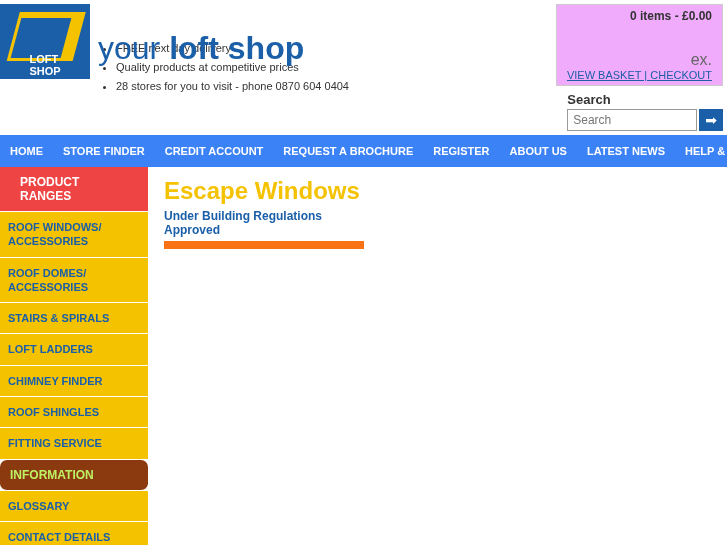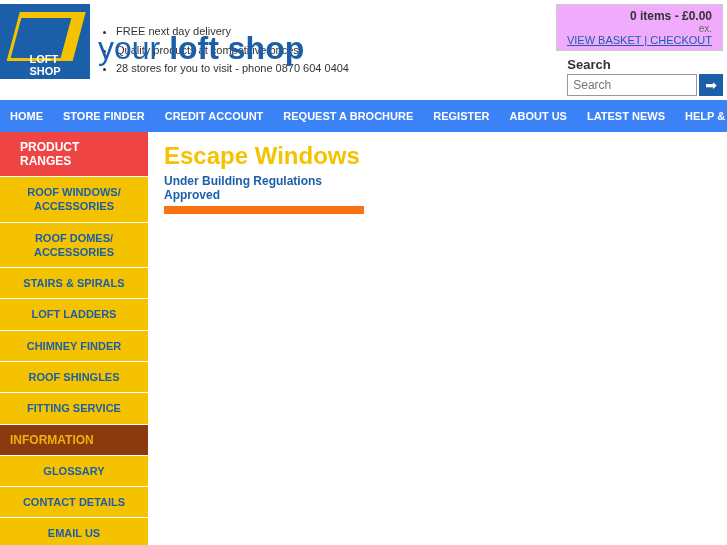--- a/index.html
+++ b/index.html
@@ -7,42 +7,42 @@
 
     
     #header { display: flex; align-items: stretch; background: #fff; padding: 4px 0; }
     #logo-area { display: flex; align-items: center; width: 360px; }
 
     #bullets { margin-left: 10px; font-size: 11px; color: #333; list-style: disc; padding-left: 16px; line-height: 1.7; }
 
     #header-right { margin-left: auto; display: flex; flex-direction: column; align-items: flex-end; padding-right: 4px; }
     #basket-area { background: #f0abfc; border: 1px solid #ccc; padding: 4px 10px; text-align: right; min-width: 140px; }
     #basket-count { font-size: 12px; color: #333; font-weight: bold; }
-    #basket-ex { font-size: 10px; color: #666; }
+    #basket-ex { font-size: 16px; color: #666; margin-top: 28px; }
     #basket-link { color: #1a5fa8; font-size: 11px; text-decoration: underline; cursor: pointer; }
 
     #search-area { margin-top: 6px; }
     #search-label { font-size: 13px; font-weight: bold; color: #333; display: block; margin-bottom: 2px; }
     #search-row { display: flex; align-items: center; }
     #search-input { border: 1px solid #999; padding: 3px 5px; font-size: 12px; width: 130px; }
     #search-btn { background: #1a5fa8; border: none; cursor: pointer; padding: 3px 6px; margin-left: 2px; display: flex; align-items: center; justify-content: center; }
     #search-btn-arrow { color: #fff; font-size: 14px; }
 
     
     #nav { background: #3b82f6; display: flex; height: 32px; align-items: center; }
     #nav a { color: #fff; font-size: 11px; font-weight: bold; text-decoration: none; padding: 0 10px; height: 100%; display: flex; align-items: center; cursor: pointer; white-space: nowrap; }
 
     
     #main { display: flex; }
 
     
     #sidebar { width: 148px; flex-shrink: 0; }
     .sidebar-header { background: #ef4444; color: #fff; font-size: 12px; font-weight: bold; padding: 8px 20px; border-bottom: 1px solid #fff; }
-    .sidebar-item { background: #f5c200; color: #1a5fa8; font-size: 11px; font-weight: bold; padding: 8px 8px; border-bottom: 1px solid #fff; cursor: pointer; display: block; text-decoration: none; line-height: 1.3; text-align: center; }
-    .sidebar-section { background: #8b3a0f; color: #eab308; font-size: 12px; font-weight: bold; padding: 8px 10px; border-bottom: 1px solid #fff; }
+    .sidebar-item { background: #f5c200; color: #1a5fa8; font-size: 11px; font-weight: bold; padding: 8px 8px; border-bottom: 1px solid #fff; cursor: pointer; display: block; text-decoration: none; line-height: 1.3; }
+    .sidebar-section { background: #8b3a0f; color: #bef264; font-size: 12px; font-weight: bold; padding: 8px 10px; border-bottom: 1px solid #fff; border-radius: 7px; }
 
     
     #content { flex: 1; padding: 10px 16px; }
     #content-title { color: #f5c200; font-size: 24px; font-weight: 900; margin-bottom: 4px; }
     #content-subtitle { color: #1a5fa8; font-size: 12px; font-weight: bold; border-bottom: 8px solid #f97316; padding-bottom: 4px; width: 200px; }
 
     
     #logo-combined { width: 90px; height: 75px; position: relative; flex-shrink: 0; padding-left: 9px; }
     .logo-bg-blue { position: absolute; top: 0; left: 0; width: 90px; height: 75px; background: #1a5fa8; }
     .logo-slash-shape { position: absolute; top: 8px; left: 12px; width: 66px; height: 58px; background: #f5c200; transform: skewX(-15deg); }

